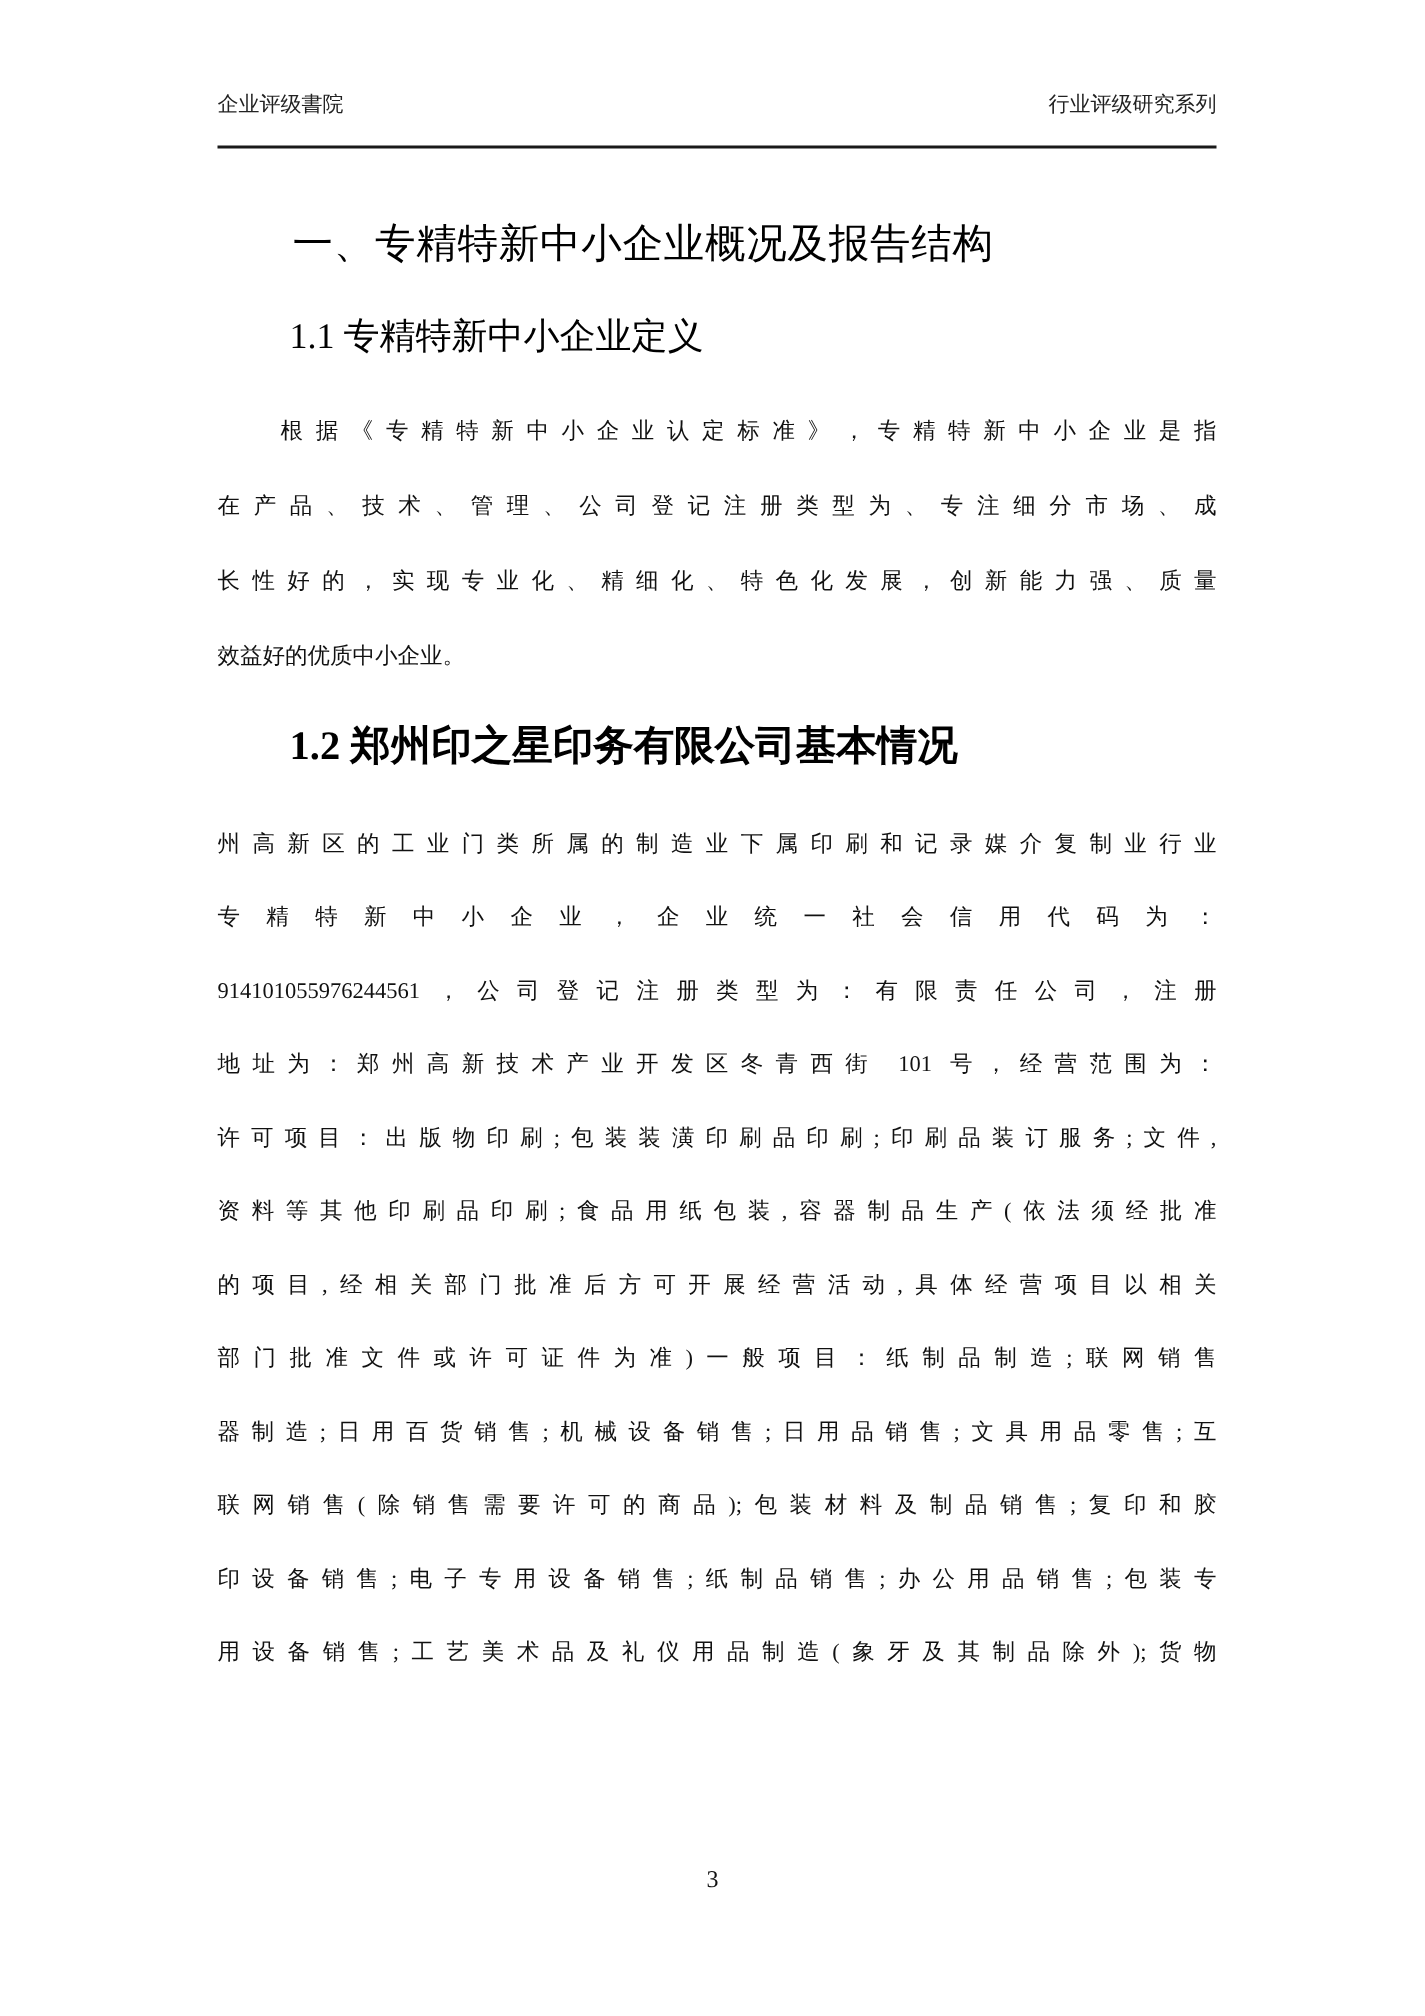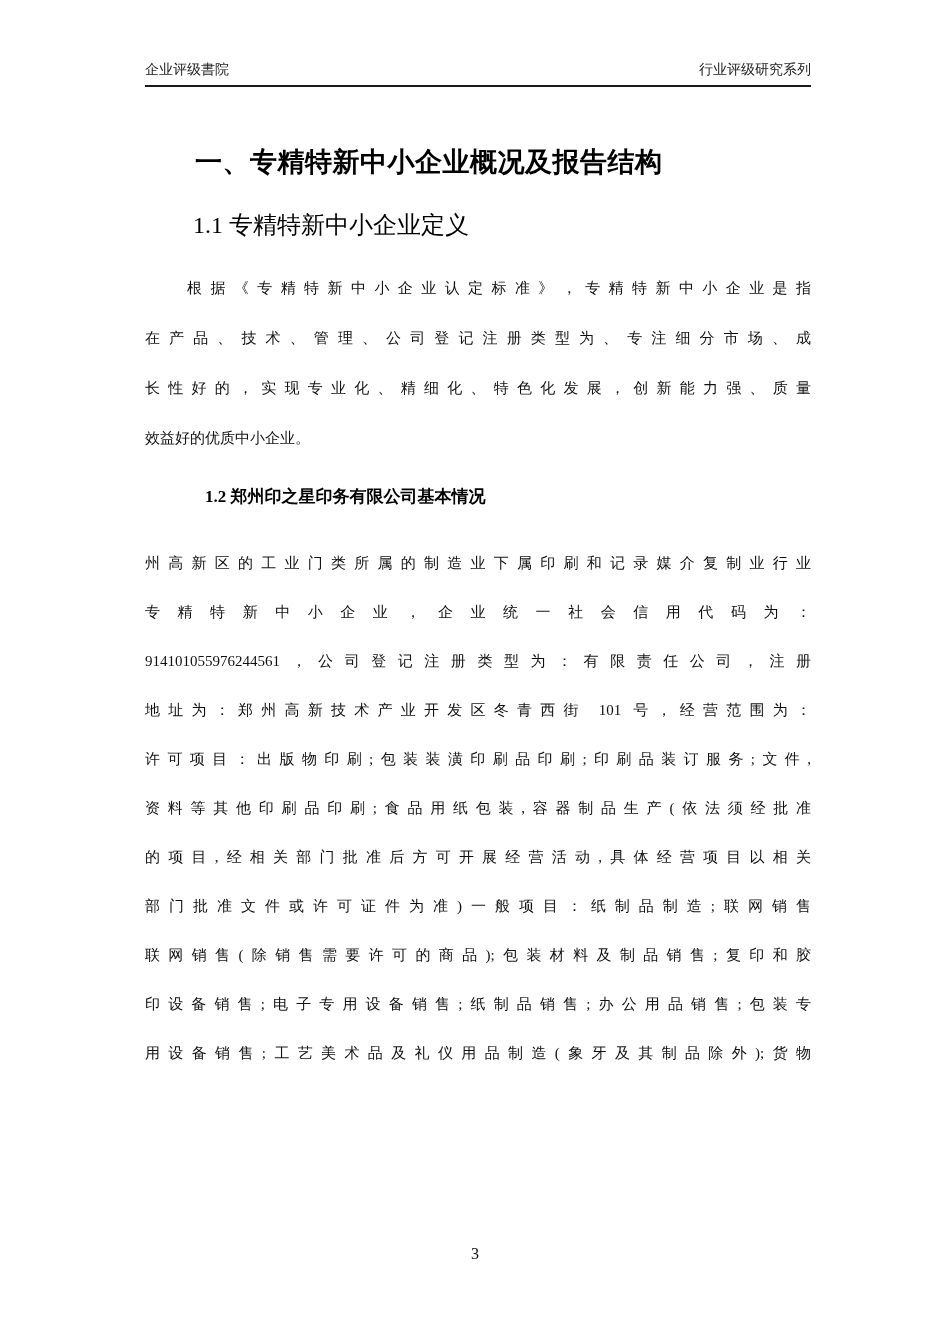--- a/index.html
+++ b/index.html
@@ -18,53 +18,52 @@
   }
   
   .header {
     position: absolute;
     left: 145px;
     width: 666px;
     top: 59px;
     display: flex;
     justify-content: space-between;
     align-items: flex-end;
-    padding-bottom: 6px;
+    padding-bottom: 18px;
     border-bottom: 2.5px solid #1a1a1a;
     font-family: "Liberation Sans", "DejaVu Sans", sans-serif;
     font-size: 14px;
     line-height: 20px;
     color: #222;
   }
   
   .doc-title {
     position: absolute;
     left: 195px;
     top: 144px;
     font-size: 27px;
     line-height: 36px;
-    font-weight: 700;
+    font-weight: 400;
     letter-spacing: 0.5px;
   }
   .h-1 {
     position: absolute;
     left: 193px;
     top: 209px;
     font-size: 24px;
     line-height: 32px;
     font-weight: 400;
   }
   .h-2 {
     position: absolute;
     left: 193px;
     top: 481px;
-    font-size: 17px;
+    font-size: 27px;
     line-height: 32px;
     font-weight: 700;
-    margin-left: 12px;
   }
   
   .para {
     position: absolute;
     left: 145px;
     width: 666px;
     font-size: 15px;
     color: #111;
   }
   .para-1 { top: 263px; line-height: 50px; }
@@ -116,20 +115,21 @@
 
   <div class="para para-2">
     <div class="line">州高新区的工业门类所属的制造业下属印刷和记录媒介复制业行业</div>
     <div class="line">专精特新中小企业，企业统一社会信用代码为：</div>
     <div class="line">914101055976244561，公司登记注册类型为：有限责任公司，注册</div>
     <div class="line">地址为：郑州高新技术产业开发区冬青西街 101 号，经营范围为：</div>
     <div class="line">许可项目：出版物印刷;包装装潢印刷品印刷;印刷品装订服务;文件,</div>
     <div class="line">资料等其他印刷品印刷;食品用纸包装,容器制品生产(依法须经批准</div>
     <div class="line">的项目,经相关部门批准后方可开展经营活动,具体经营项目以相关</div>
     <div class="line">部门批准文件或许可证件为准)一般项目：纸制品制造;联网销售</div>
+    <div class="line">器制造;日用百货销售;机械设备销售;日用品销售;文具用品零售;互</div>
     <div class="line">联网销售(除销售需要许可的商品);包装材料及制品销售;复印和胶</div>
     <div class="line">印设备销售;电子专用设备销售;纸制品销售;办公用品销售;包装专</div>
     <div class="line">用设备销售;工艺美术品及礼仪用品制造(象牙及其制品除外);货物</div>
   </div>
 
   <div class="footer">3</div>
 
 </div>
 
 </body></html>

